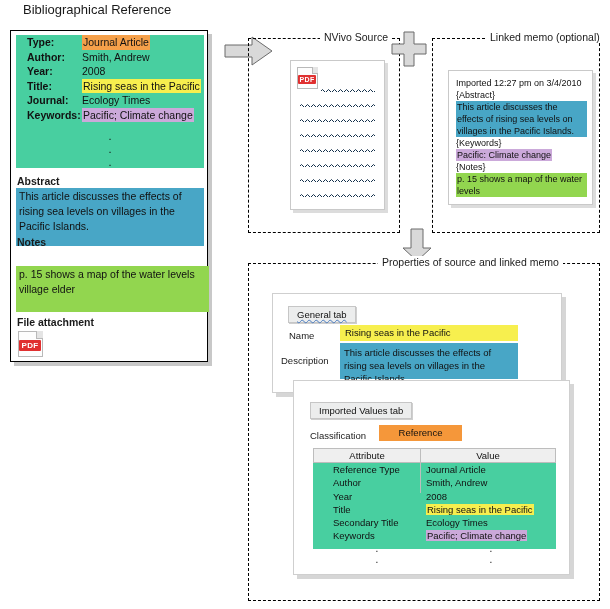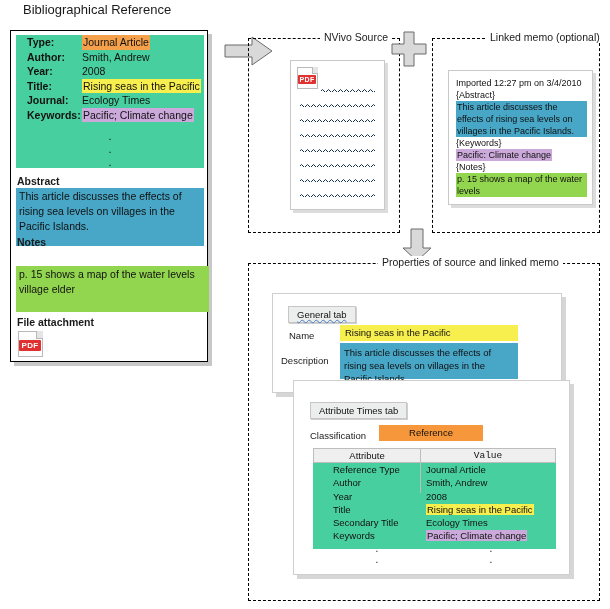--- a/index.html
+++ b/index.html
@@ -136,32 +136,32 @@
     font-size:9.5px;line-height:13px;padding:3px 4px;box-sizing:border-box;color:#111;
   }
 
   #attr-dialog{
     left:293px;top:380px;width:277px;height:195px;
     background:#ffffff;border:1px solid #cfcfcf;
     box-shadow:4px 4px 0 #d6d6d6;box-sizing:border-box;
   }
   #attr-class-lbl{left:310px;top:430px;font-size:9.5px;}
   #attr-class-val{
-    left:379px;top:425px;width:104px;height:16px;background:#f5973a;
+    left:379px;top:425px;width:83px;height:16px;background:#f5973a;
     font-size:9.5px;line-height:16px;text-align:center;color:#111;
   }
   
   #attr-table{left:313px;top:448px;width:263px;}
   #attr-head{display:flex;height:15px;}
   #attr-head div{
     background:#efefef;border:1px solid #bdbdbd;box-sizing:border-box;
     font-size:9.5px;line-height:13px;text-align:center;color:#111;
   }
   #attr-head .c1{width:108px;}
-  #attr-head .c2{width:135px;border-left:none;font-family:Liberation Mono, monospace;}
+  #attr-head .c2{width:135px;border-left:none;}
   #attr-body{background:#48cfa0;width:243px;height:86px;position:relative;}
   #attr-body .divider{position:absolute;left:107px;top:0;width:1px;height:30px;background:#bdbdbd;}
   #attr-body .row{display:flex;font-size:9.5px;line-height:13.3px;}
   #attr-body .a{width:108px;padding-left:20px;box-sizing:border-box;color:#111;}
   #attr-body .b{width:135px;padding-left:5px;box-sizing:border-box;color:#111;}
   #attr-body .dotrow{display:flex;}
   #attr-body .dotrow .a,#attr-body .dotrow .b{text-align:center;font-size:10px;line-height:11px;}
 </style>
 </head>
 <body>
@@ -303,21 +303,21 @@
 <div class="grouplabel" style="left:330px;top:256px;">Properties  of source and linked memo</div>
 
 <div class="abs" id="general-dialog"></div>
 <div class="tabchip wavy" style="left:288px;top:306px;">General tab</div>
 <div class="abs lbl" id="gen-name-lbl">Name</div>
 <div class="abs" id="gen-name-val">Rising seas in the Pacific</div>
 <div class="abs lbl" id="gen-desc-lbl">Description</div>
 <div class="abs" id="gen-desc-val">This article discusses the effects of rising sea levels on villages in the Pacific Islands.</div>
 
 <div class="abs" id="attr-dialog"></div>
-<div class="tabchip" style="left:310px;top:402px;">Attribute Times tab</div>
+<div class="tabchip" style="left:310px;top:402px;">Imported Values tab</div>
 <div class="abs lbl" id="attr-class-lbl">Classification</div>
 <div class="abs" id="attr-class-val">Reference</div>
 
 <div class="abs" id="attr-table">
   <div id="attr-head">
     <div class="c1">Attribute</div>
     <div class="c2">Value</div>
   </div>
   <div id="attr-body">
     <div class="divider"></div>

